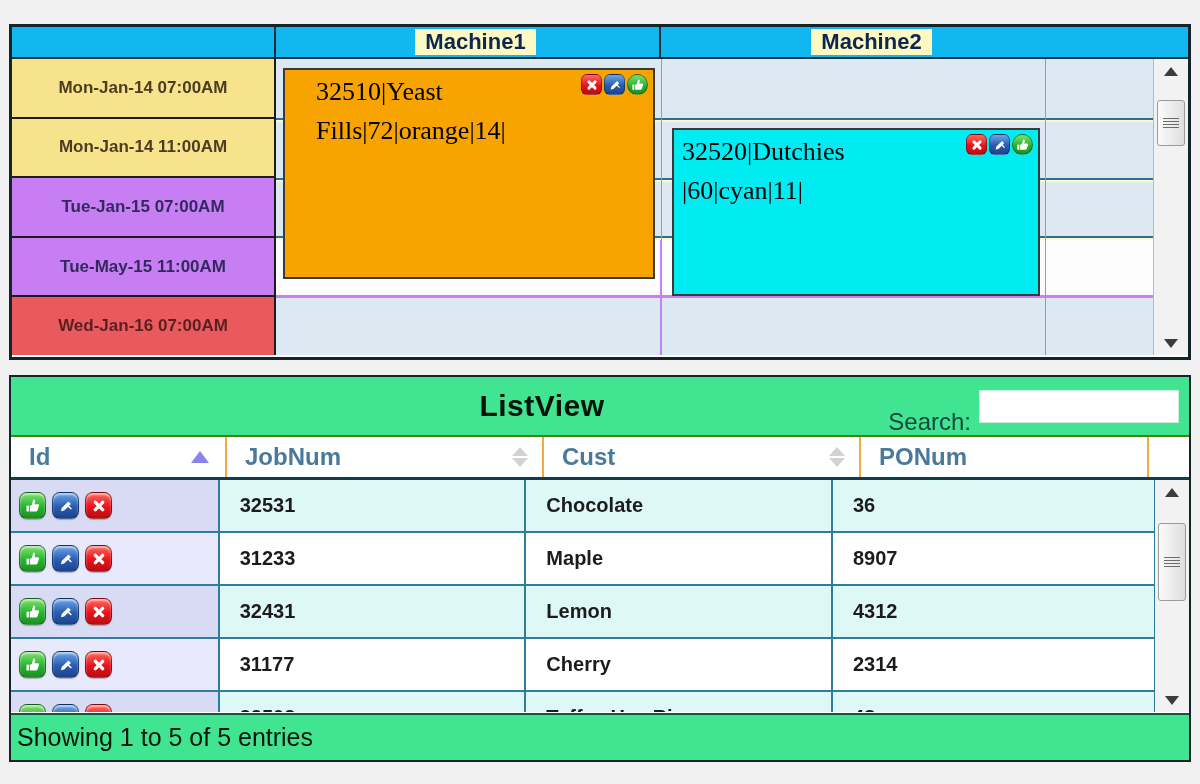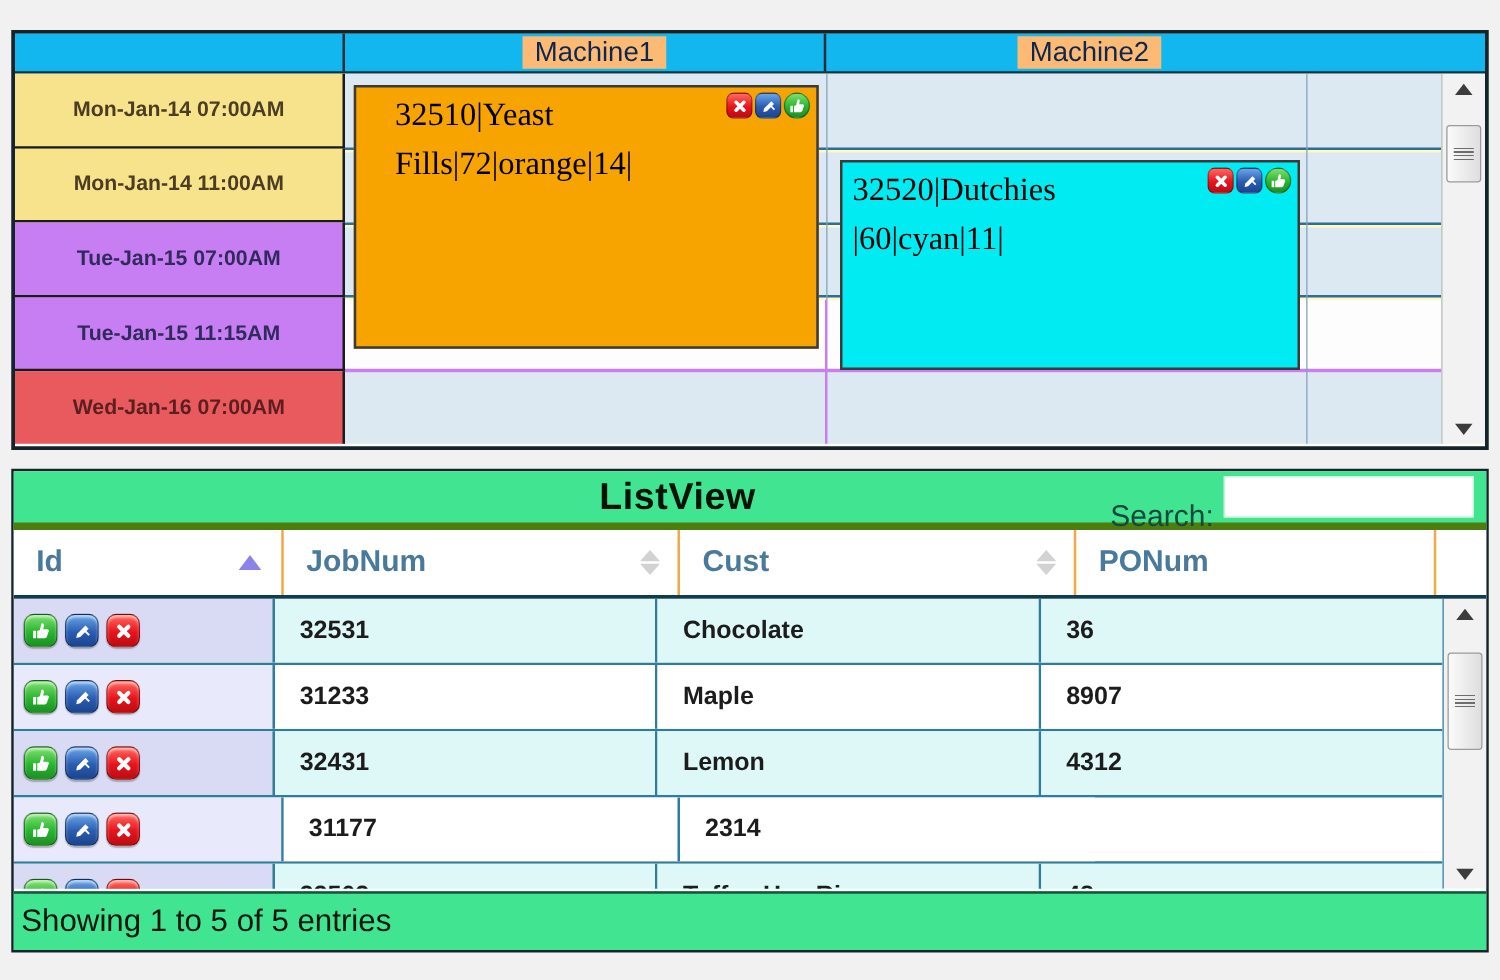--- a/index.html
+++ b/index.html
@@ -32,22 +32,22 @@
     position:absolute; left:9px; top:24px; width:1182px; height:336px;
     background:#ffffff; border:3px solid #15232b;
   }
   .sched-header { height:32px; display:flex; background:#12b7f0; border-bottom:2px solid #14323f; }
   .sh-cell { height:100%; display:flex; align-items:center; justify-content:center; }
   .sh-time { width:264px; border-right:2px solid #1b2b33; }
   .sh-m1   { width:385px; border-right:2px solid #1b2b33; }
   .sh-m2   { width:384px;padding-left:21px; }
   .sh-fill { flex:1; }
   .m-label {
-    font-weight:normal; font-size:22px; color:#0c2750;
-    background:#fdba74; padding:0 10px; line-height:26px;margin-left:16px;
+    font-weight:bold; font-size:22px; color:#0c2750;
+    background:#fef9c3; padding:0 10px; line-height:26px;margin-left:16px;
   }
 
   .sched-body { position:relative; height:296px; background:#fef9c3; }
 
   .timecol { position:absolute; left:0; top:0; width:264px; height:100%;
     display:flex; flex-direction:column; }
   .tslot {
     flex:1; display:flex; align-items:center; justify-content:center;
     border-bottom:2px solid #1b1b1b; font-weight:bold; font-size:17px;
     border-right:2px solid #1b1b1b;
@@ -89,32 +89,32 @@
   .sb-thumb { position:absolute; left:3px; right:3px; height:46px;
     background:linear-gradient(90deg,#fbfbfb,#dedede); border:1px solid #9a9a9a;
     border-radius:3px; display:flex; align-items:center; justify-content:center; cursor:pointer; }
   .grip { display:block; width:16px; height:10px;
     background:repeating-linear-gradient(180deg,#6d6d6d 0 1px,transparent 1px 3px); }
   .sched .sb-thumb { top:41px; }
 
   
   .lv { position:absolute; left:9px; top:375px; width:1182px; height:387px;
     border:2px solid #15232b; background:#ffffff; }
-  .lv-title { position:relative; height:47px; background:#41e591;
-    border-bottom:6px solid #4d7c0f; }
+  .lv-title { position:relative; height:60px; background:#41e591;
+    border-bottom:2px solid #4d7c0f; }
   .lv-title-text { position:absolute; left:0; top:0; width:1062px; height:100%;
     display:flex; align-items:center; justify-content:center;
     font-size:30px; font-weight:bold; color:#061309; letter-spacing:.5px; }
   .lv-search { position:absolute; right:10px; top:0; height:100%;
     display:flex; align-items:center; }
   .lv-search-label { font-size:24px; color:#16483b; margin-right:8px;margin-top:32px; }
   .lv-search input { width:200px; height:33px; border:1px solid #cdeede;
     background:#fff; font-size:20px; padding:0 6px; outline:none; }
 
-  .lv-head { height:55px; display:flex; border-bottom:3px solid #123c4d; background:#fff;justify-content:flex-end; }
+  .lv-head { height:43px; display:flex; border-bottom:3px solid #123c4d; background:#fff;justify-content:flex-end; }
   .lv-hcell { position:relative; display:flex; align-items:center;
     padding-left:18px; font-size:24px; font-weight:bold; color:#4a7a9b;
     border-right:2px solid #f2a843; }
   .lv-h-id { width:216px; } .lv-h-job { width:317px; } .lv-h-cust { width:317px; }
   .lv-h-po { width:288px; } .lv-h-gutter { flex:1; border-right:none; }
   .sort-asc { position:absolute; right:16px; width:0; height:0;
     border-left:9px solid transparent; border-right:9px solid transparent;
     border-bottom:12px solid #8b83ea; }
   .sort-both { position:absolute; right:14px; display:flex; flex-direction:column; gap:2px; }
   .sort-both i { display:block; width:0; height:0;
@@ -171,21 +171,21 @@
       <span class="m-label">Machine2</span>
     </div>
     <div class="sh-fill"></div>
   </div>
 
   <div class="sched-body">
     <div class="timecol">
       <div class="tslot">Mon-Jan-14 07:00AM</div>
       <div class="tslot">Mon-Jan-14 11:00AM</div>
       <div class="tslot">Tue-Jan-15 07:00AM</div>
-      <div class="tslot">Tue-Jan-15 11:15AM</div>
+      <div class="tslot">Tue-May-15 11:00AM</div>
       <div class="tslot">Wed-Jan-16 07:00AM</div>
     </div>
 
     <div class="rowsarea">
       <div class="rstripe rs1"></div>
       <div class="rstripe rs2"></div>
       <div class="rstripe rs3"></div>
       <div class="rstripe rs4"></div>
       <div class="rstripe rs5"></div>
       <div class="rstripe rs6"></div>
@@ -374,20 +374,21 @@
                 <use href="#sym-pencil"></use>
               </svg>
             </button>
           <button class="ibtn red">
               <svg width="14" height="14">
                 <use href="#sym-x"></use>
               </svg>
             </button>
         </div>
         <div class="lv-c lv-c-job">31177</div>
+        <div class="lv-c lv-c-cust">Cherry</div>
         <div class="lv-c lv-c-po">2314</div>
       </div>
 
       <div class="lvrow">
         <div class="lv-c lv-c-id">
           <button class="ibtn green">
               <svg width="15" height="15">
                 <use href="#sym-thumb"></use>
               </svg>
             </button>

